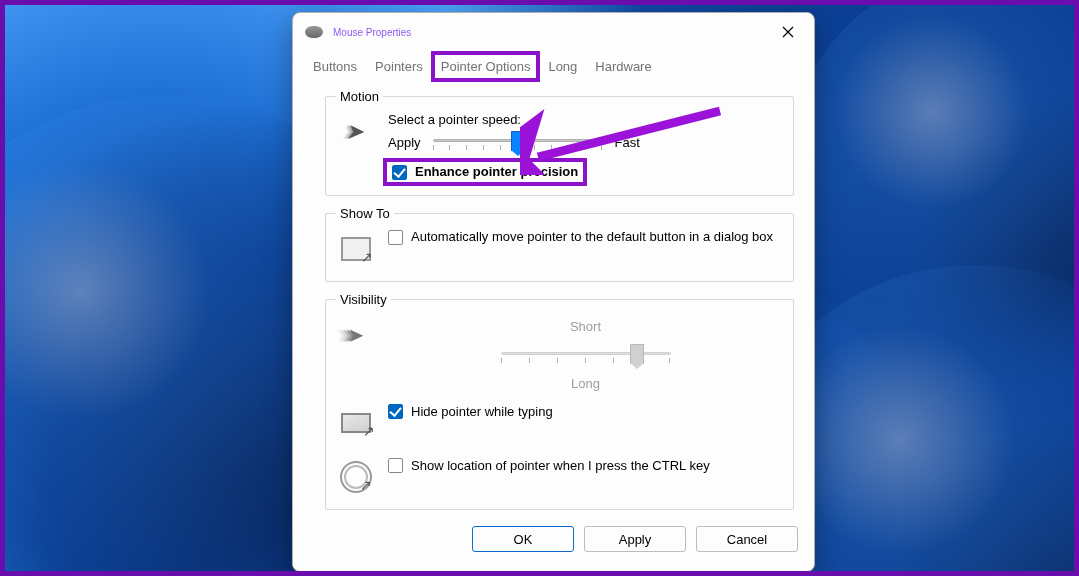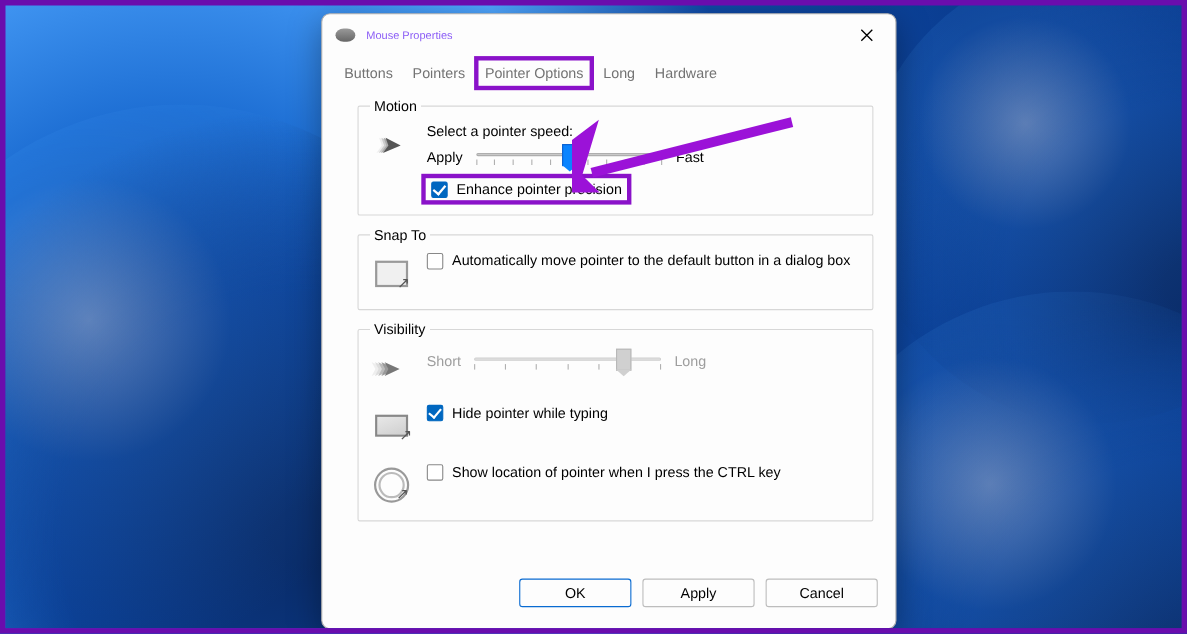--- a/index.html
+++ b/index.html
@@ -134,52 +134,52 @@
                   <span></span>
                   <span></span>
                   <span></span>
                   <span></span>
                 </div>
               <div class="slider-thumb" id="speed-thumb" style="left: 50%;"></div>
             </div>
             <span>Fast</span>
           </div>
           <div style="height:10px"></div>
-          <div class="hlbox" style="margin-left:-2px;">
+          <div class="hlbox" style="margin-left:-2px;font-weight:bold;">
             <div class="check-line">
               <div class="cb checked" id="cb-enh"></div>
               <span>Enhance pointer precision</span>
             </div>
           </div>
         </div>
       </div>
     </fieldset>
 
     <fieldset>
-      <legend>Snap To</legend>
+      <legend>Show To</legend>
       <div class="row">
         <div class="bigicon">
             <div class="ic-box"></div>
           </div>
         <div class="check-line" style="flex:1">
           <div class="cb"></div>
           <span>Automatically move pointer to the default button in a dialog box</span>
         </div>
       </div>
     </fieldset>
 
     <fieldset>
       <legend>Visibility</legend>
 
       <div class="row">
         <div class="bigicon">
             <span class="ic-trail">➤</span>
           </div>
         <div style="flex:1">
-          <div class="slider-wrap" style="margin-top:4px;">
+          <div class="slider-wrap" style="margin-top:4px;flex-direction:column;">
             <span class="muted">Short</span>
             <div class="slider-track disabled">
               <div class="line"></div>
               <div class="ticks">
                   <span></span>
                   <span></span>
                   <span></span>
                   <span></span>
                   <span></span>
                   <span></span>

